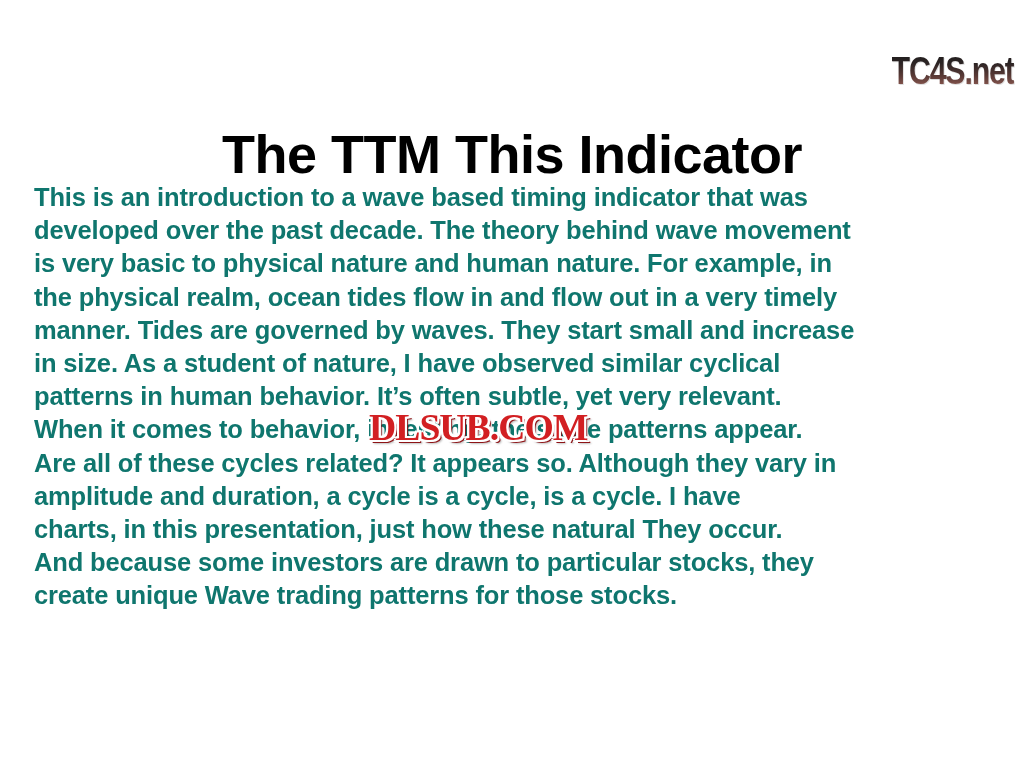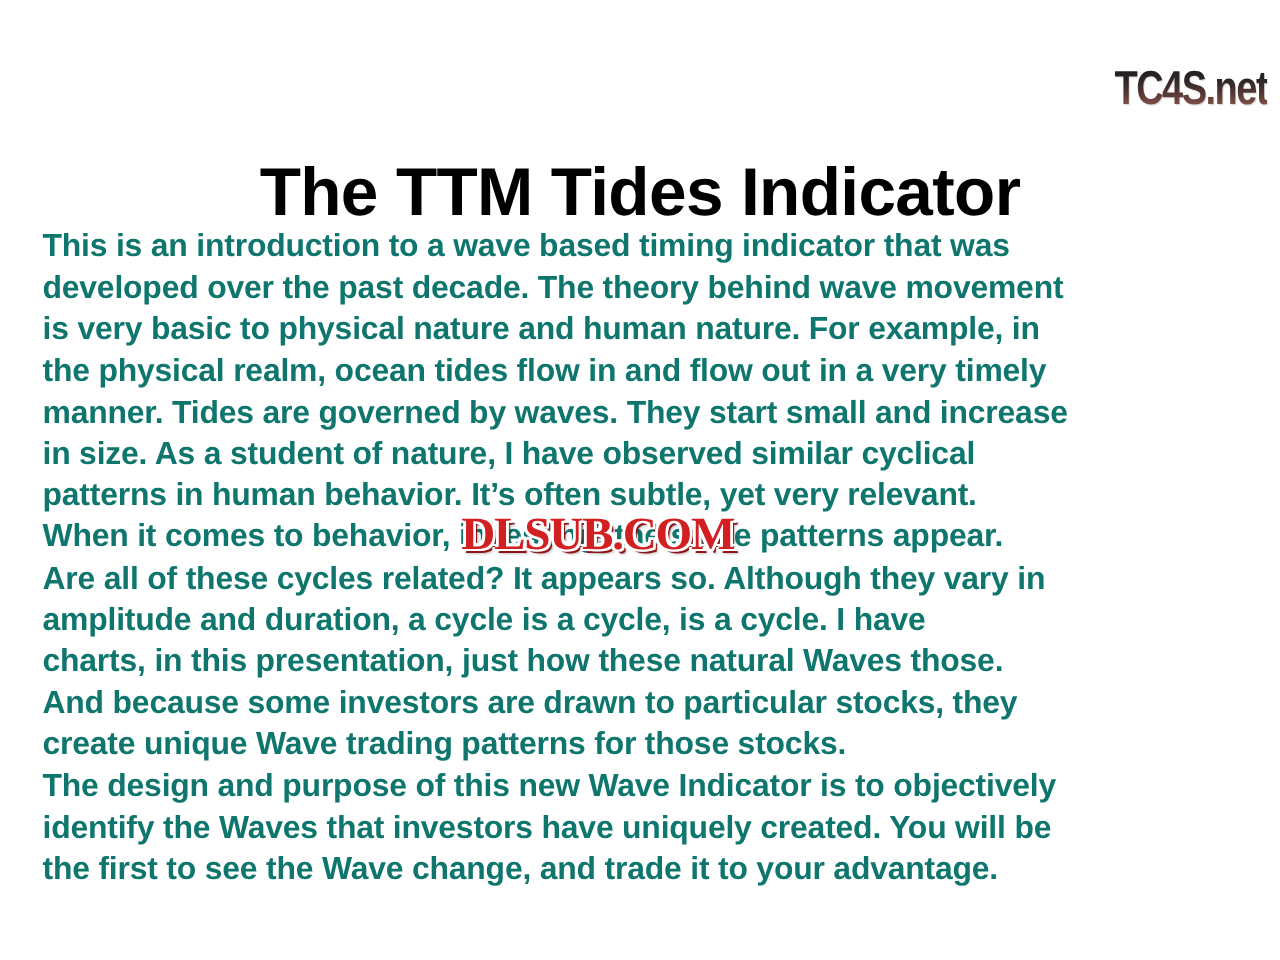--- a/index.html
+++ b/index.html
@@ -124,42 +124,37 @@
        4px   4px   3px rgba(0,0,0,0.18);
   }
 </style>
 </head>
 <body>
 
 <div id="slide">
 
   <div id="brand-logo-top">TC4S.net</div>
 
-  <h1 id="page-title">The TTM Tides Indicator</h1>
+  <h1 id="page-title">The TTM This Indicator</h1>
 
   <div id="body-copy">
       <div class="para">
         <span class="line">This is an introduction to a wave based timing indicator that was</span>
         <span class="line">developed over the past decade. The theory behind wave movement</span>
         <span class="line">is very basic to physical nature and human nature. For example, in</span>
         <span class="line">the physical realm, ocean tides flow in and flow out in a very timely</span>
         <span class="line">manner. Tides are governed by waves. They start small and increase</span>
         <span class="line">in size. As a student of nature, I have observed similar cyclical</span>
         <span class="line">patterns in human behavior. It’s often subtle, yet very relevant.</span>
         <span class="line">When it comes to behavior, investing, the same patterns appear.</span>
         <span class="line">Are all of these cycles related? It appears so. Although they vary in</span>
         <span class="line">amplitude and duration, a cycle is a cycle, is a cycle. I have</span>
-        <span class="line">charts, in this presentation, just how these natural Waves those.</span>
+        <span class="line">charts, in this presentation, just how these natural They occur.</span>
         <span class="line">And because some investors are drawn to particular stocks, they</span>
         <span class="line">create unique Wave trading patterns for those stocks.</span>
-      </div>
-      <div class="para">
-        <span class="line">The design and purpose of this new Wave Indicator is to objectively</span>
-        <span class="line">identify the Waves that investors have uniquely created. You will be</span>
-        <span class="line">the first to see the Wave change, and trade it to your advantage.</span>
       </div>
     </div>
 
   <div id="watermark-dlsub">DLSUB.COM</div>
 
   <div id="brand-logo-bottom">TradersXtreme.com</div>
 
 </div>
 
 </body></html>

